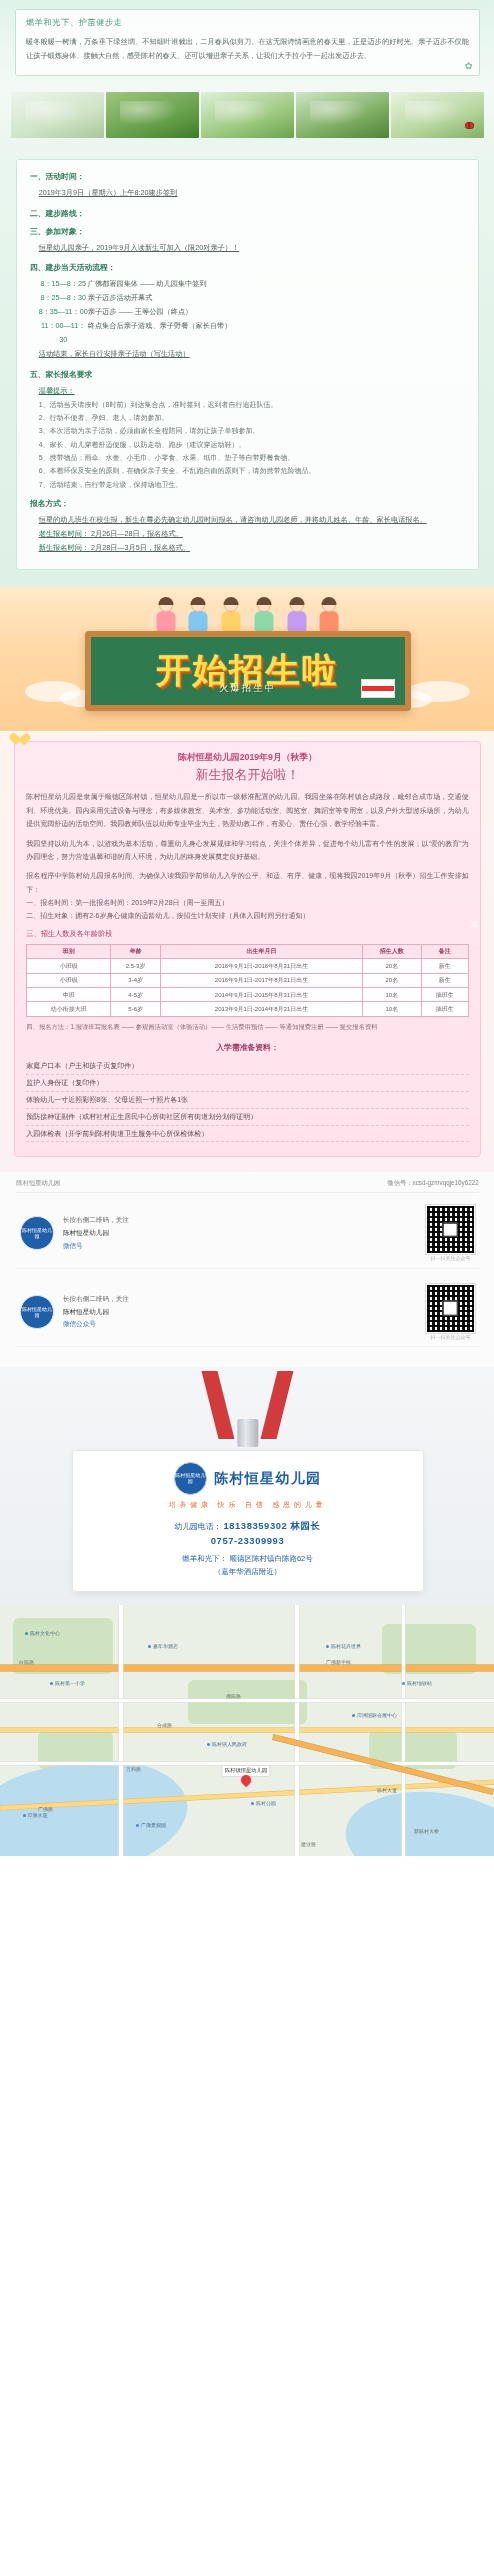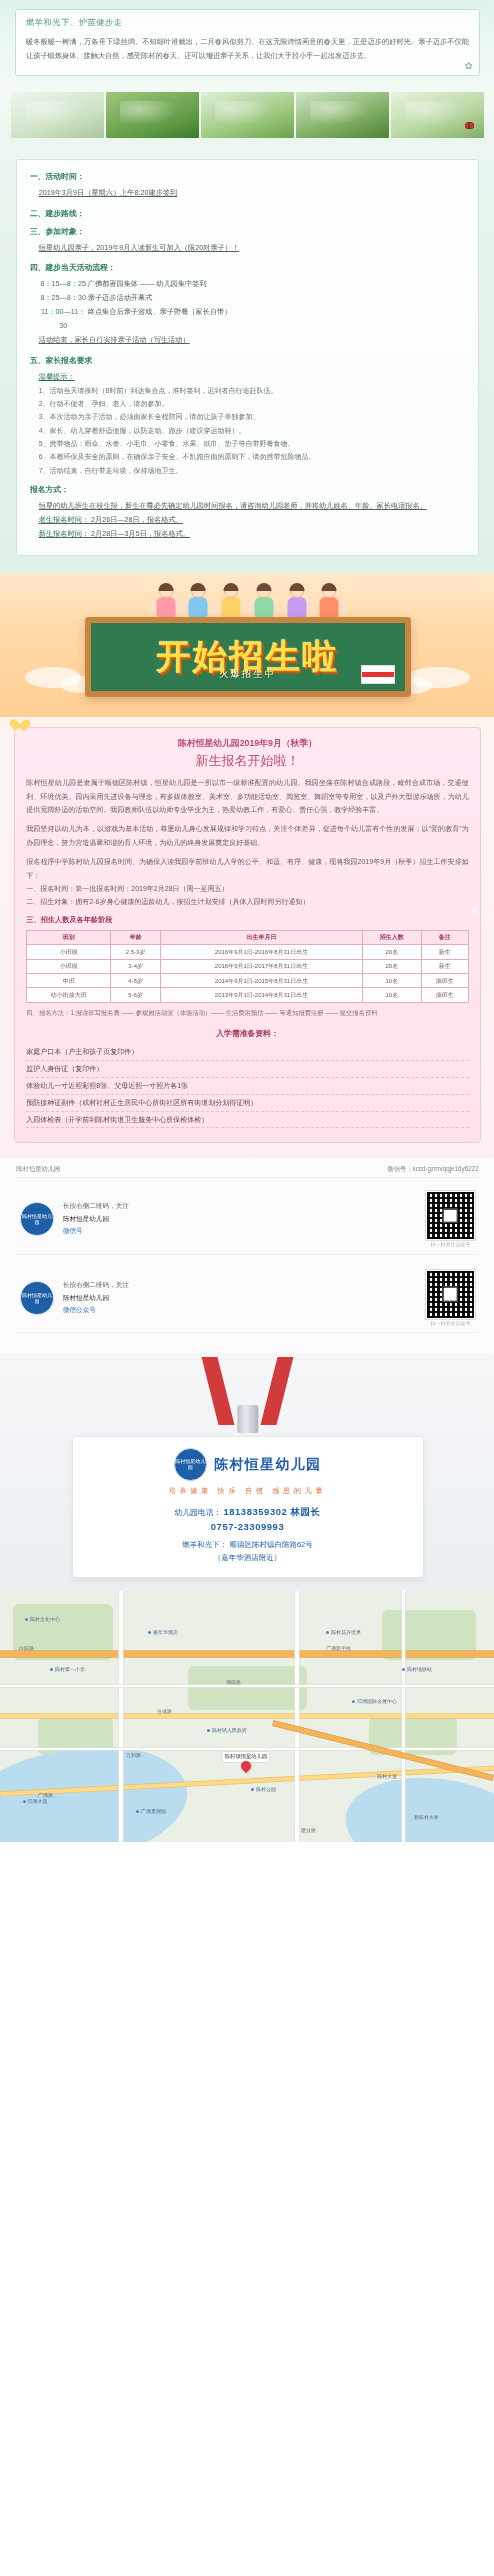--- a/index.html
+++ b/index.html
@@ -201,21 +201,21 @@
     border: 0.6px solid #f7c6d8;
     border-radius: 3.8px;
     padding: 10px 11.3px 14px;
   }
   .pk-title { text-align:center; font-size:8.8px; font-weight:bold; color:#c04a74; }
   .pk-sub { text-align:center; font-size:13px; color:#c04a74; margin-top:2.5px; }
   .pk-p {
     font-size: 7px; line-height: 1.9; color:#6b5a62; text-align:justify;
     margin-top: 6.3px;
   }
-  .pk-h { font-size:7.2px; color:#a33a63; font-weight:bold; margin-top:6.3px; }
+  .pk-h { font-size:7.2px; color:#a33a63; font-weight:normal; margin-top:6.3px; }
   .pk-li { font-size:7px; line-height:1.9; color:#6b5a62; }
 
   table.enroll {
     width:100%; border-collapse:collapse; margin-top:5px;
     background:#fff; font-size:6px; color:#6b5a62;
   }
   table.enroll th, table.enroll td {
     border:0.6px solid #e9a9c0; padding:2.5px 1.9px; text-align:center; line-height:1.4;
   }
   table.enroll th { background:#fde3ec; color:#a33a63; font-weight:bold; }
@@ -384,20 +384,24 @@
 
       <div class="d-h">四、建步当天活动流程：</div>
       <div class="sched">
         <div class="sched-row">
           <span class="t">8：15—8：25</span>
           <span>广佛都署园集体 —— 幼儿园集中签到</span>
         </div>
         <div class="sched-row">
           <span class="t">8：25—8：30</span>
           <span>亲子迈步活动开幕式</span>
+        </div>
+        <div class="sched-row">
+          <span class="t">8：35—11：00</span>
+          <span>亲子迈步 —— 王等公园（终点）</span>
         </div>
         <div class="sched-row">
           <span class="t">11：00—11：30</span>
           <span>终点集合后亲子游戏、亲子野餐（家长自带）</span>
         </div>
       </div>
       <div class="d-line d-indent">活动结束，家长自行安排亲子活动（写生活动）</div>
 
       <div class="d-h">五、家长报名要求</div>
       <div class="d-line d-indent d-emph">温馨提示：</div>

